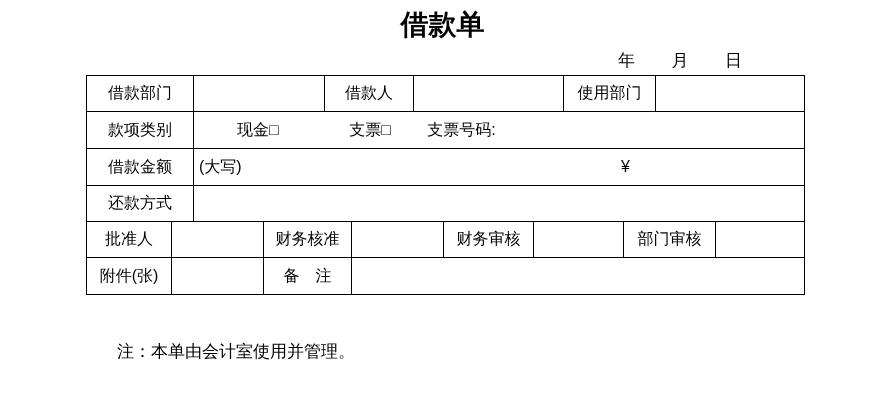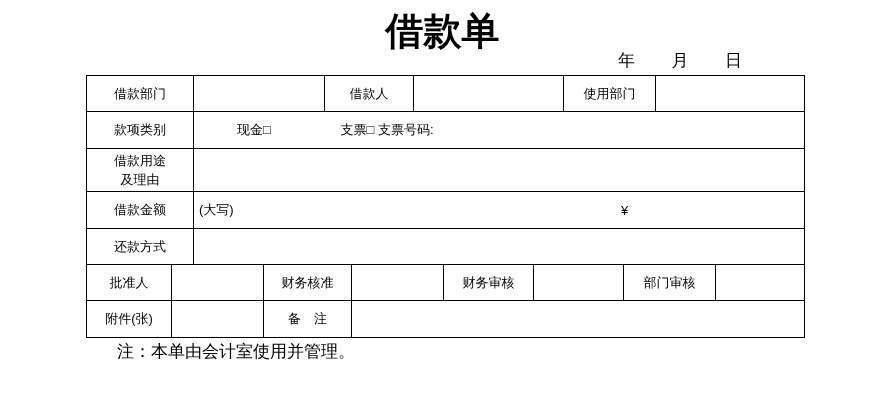--- a/index.html
+++ b/index.html
@@ -16,21 +16,21 @@
     background: #ffffff;
     overflow: hidden;
   }
   .form-title {
     position: absolute;
     top: 6px;
     left: 0;
     right: 0;
     margin: 0;
     text-align: center;
-    font-size: 38px;
+    font-size: 28px;
     font-weight: bold;
     letter-spacing: 0px;
   }
   .date-line {
     position: absolute;
     top: 49px;
     left: 618px;
     width: 124px;
     display: flex;
     justify-content: space-between;
@@ -41,38 +41,38 @@
     top: 75px;
     left: 86px;
   }
   table.form-grid {
     border-collapse: collapse;
     table-layout: fixed;
   }
   table.t2 { margin-top: -1px; border-radius: 28px; }
   .form-grid td {
     border: 1px solid #000000;
-    font-size: 13px;
+    font-size: 16px;
     padding: 0;
     overflow: hidden;
     vertical-align: middle;
   }
   .label-cell { text-align: center; }
   .two-line { line-height: 19px; }
   tr.r1 { height: 36px; }
   tr.r2 { height: 37px; }
   tr.r3 { height: 43px; }
   tr.r4 { height: 37px; margin-left: 40px; }
   tr.r5 { height: 36px; }
   tr.r6 { height: 36px; }
   tr.r7 { height: 37px; }
   .payment-cell { white-space: nowrap; }
   .cash-opt   { margin-left: 43px; }
   .cheque-opt { margin-left: 66px; }
-  .cheque-no  { }
+  .cheque-no  { margin-left: 32px; }
   .amount-cell { position: relative; }
   .amount-words { margin-left: 5px; }
   .currency-sign {
     position: absolute;
     left: 427px;
     top: 50%;
     transform: translateY(-50%);
   }
   .footer-note {
     position: absolute;
@@ -115,27 +115,20 @@
         <td></td>
       </tr>
       <tr class="r2">
         <td class="label-cell">款项类别</td>
         <td colspan="5" class="payment-cell">
           <span class="cash-opt">现金□</span>
           <span class="cheque-opt">支票□</span>
           <span class="cheque-no">支票号码:</span>
         </td>
       </tr>
-      <tr class="r3">
-        <td class="label-cell two-line">
-          <div>借款用途</div>
-          <div>及理由</div>
-        </td>
-        <td colspan="5"></td>
-      </tr>
       <tr class="r4">
         <td class="label-cell">借款金额</td>
         <td colspan="5" class="amount-cell">
           <span class="amount-words">(大写)</span>
           <span class="currency-sign">¥</span>
         </td>
       </tr>
       <tr class="r5">
         <td class="label-cell">还款方式</td>
         <td colspan="5"></td>

